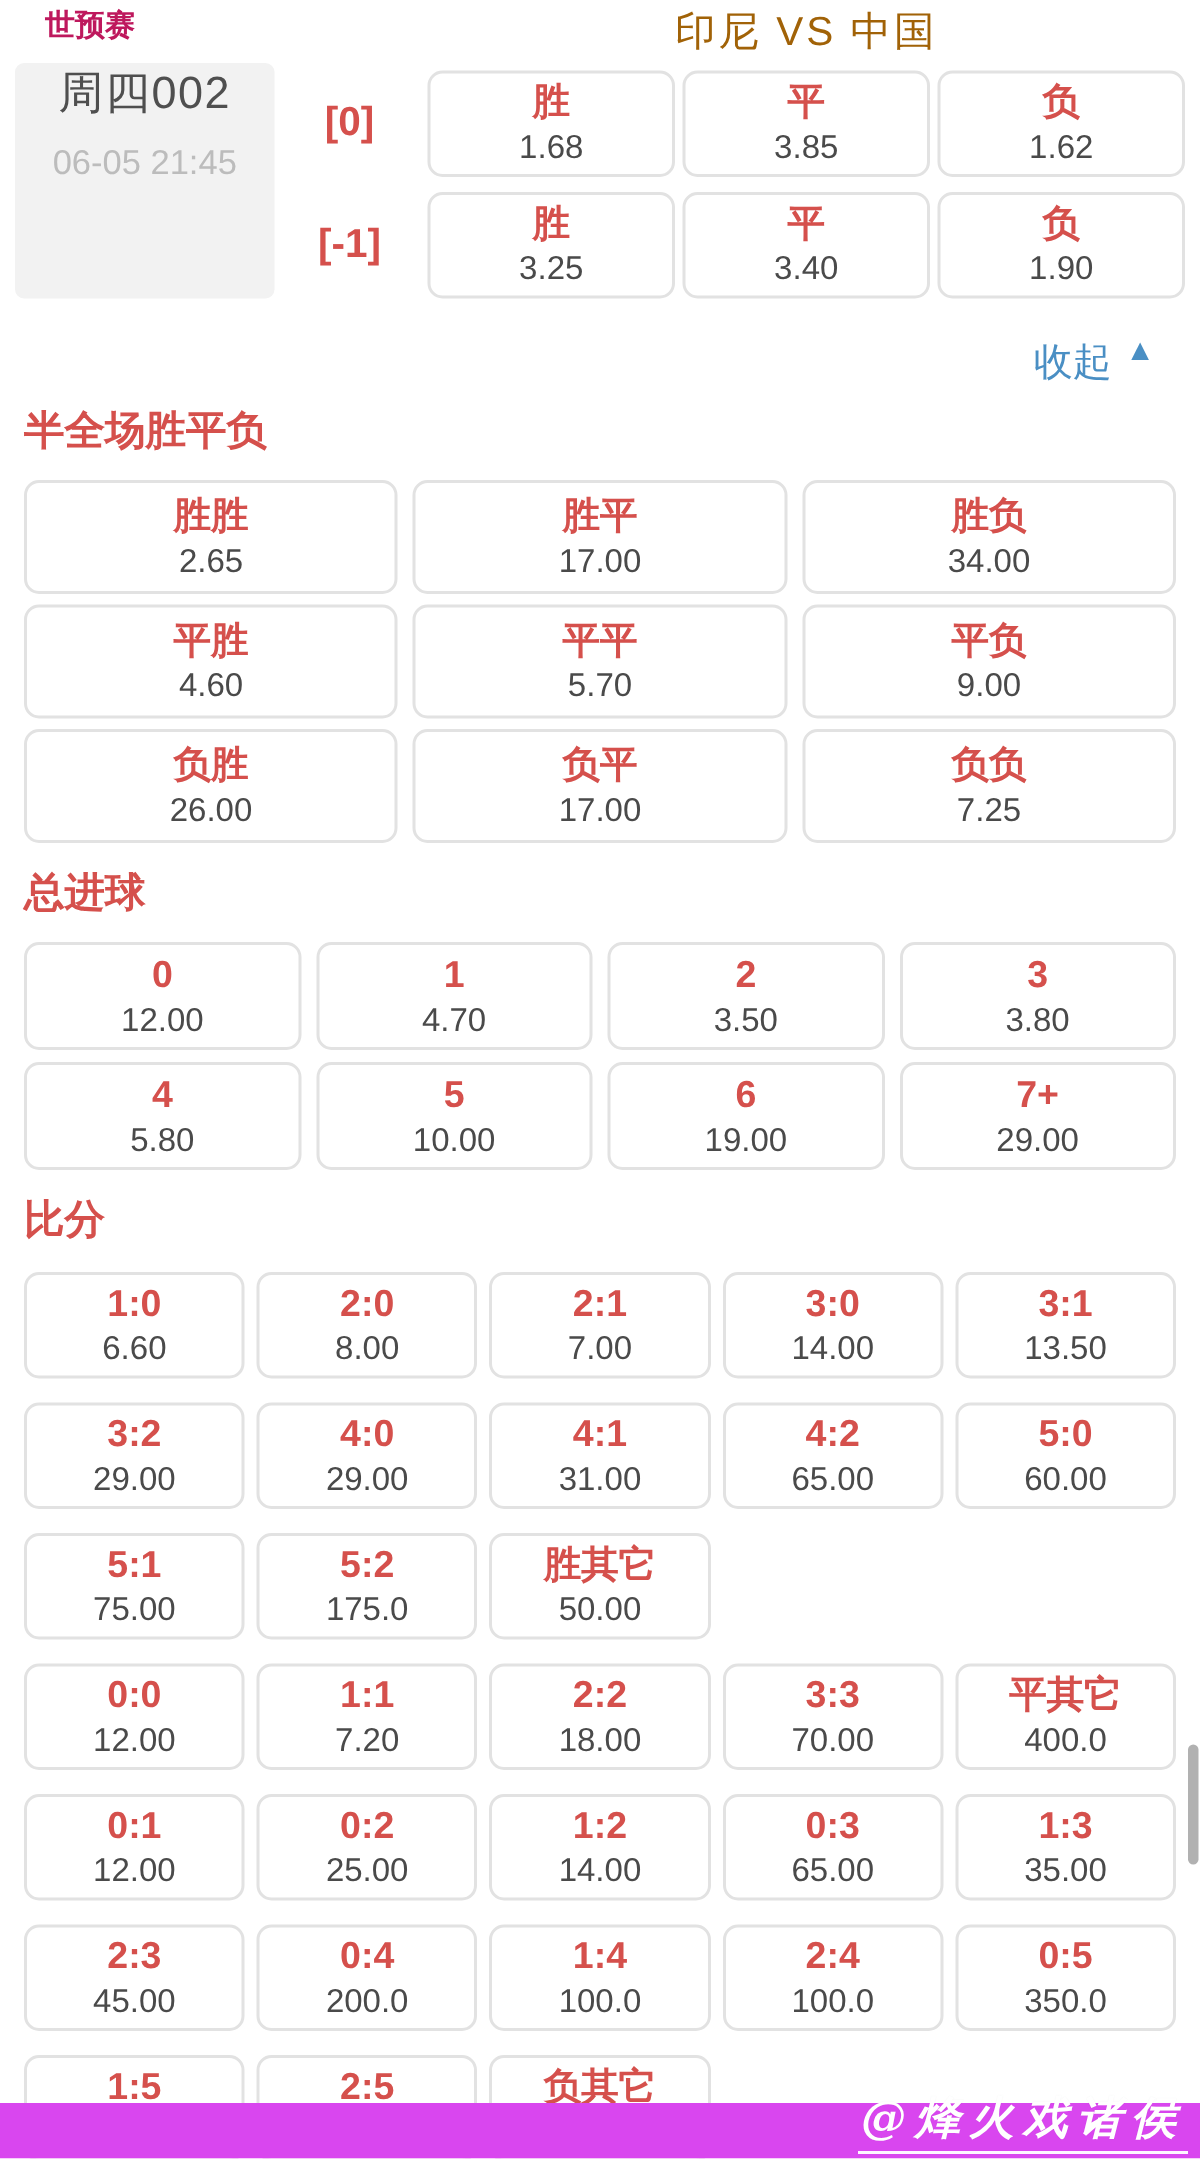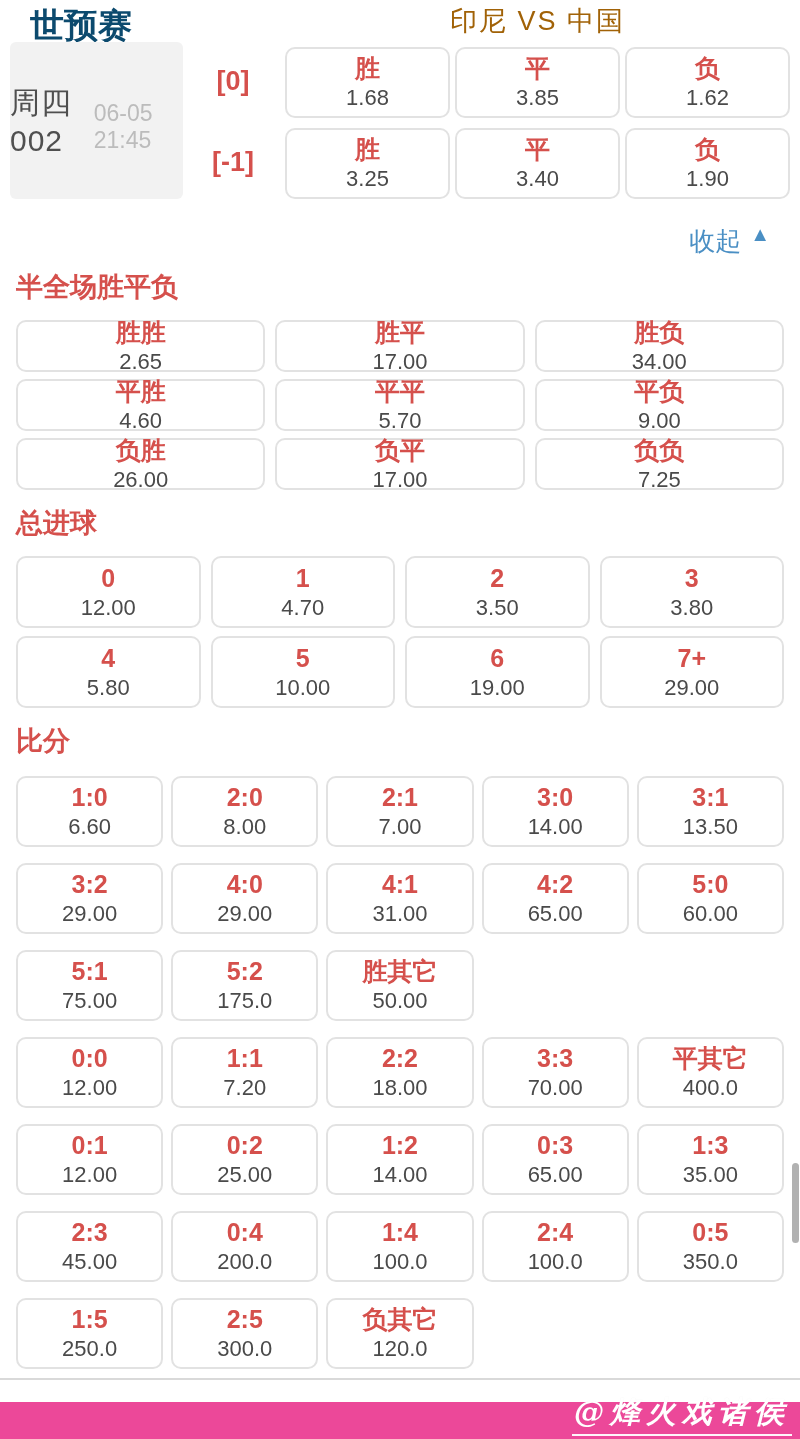--- a/index.html
+++ b/index.html
@@ -13,26 +13,26 @@
   body{
     width:800px;height:1439px;
     background:#ffffff;
     font-family:"Liberation Sans","DejaVu Sans",sans-serif;
     position:relative;
     overflow:hidden;
     color:#333;
   }
   
   .top{position:relative;height:210px;}
-  .league{position:absolute;left:30px;top:3px;font-size:34px;font-weight:bold;color:#0c4a6e;}
+  .league{position:absolute;left:30px;top:3px;font-size:20px;font-weight:bold;color:#be185d;}
   .title{position:absolute;left:285px;width:505px;top:3px;text-align:center;font-size:27px;color:#a16207;letter-spacing:2px;}
   .infobox{
     position:absolute;left:10px;top:42px;width:173px;height:157px;
     background:#f2f2f2;border-radius:6px;
-    display:flex;align-items:center;justify-content:flex-start;
+    display:flex;flex-direction:column;align-items:center;justify-content:flex-start;
   }
   .infobox .code{font-size:30px;color:#4f4f4f;letter-spacing:1px;}
   .infobox .time{font-size:23px;color:#bcbcbc;margin-top:12px;}
   .hline{position:absolute;left:198px;width:70px;text-align:center;font-size:27px;font-weight:bold;color:var(--red);}
   .hline.l0{top:66px;}
   .hline.l1{top:147px;}
   .cell{
     background:#fff;border:2px solid var(--border);border-radius:10px;
     display:flex;flex-direction:column;align-items:center;justify-content:center;
     cursor:pointer;
@@ -43,29 +43,29 @@
   .r0{top:47px;} .r1{top:128px;}
   .c0{left:285px;} .c1{left:455px;} .c2{left:625px;}
   
   .collapse-row{display:flex;justify-content:flex-end;align-items:center;padding:18px 30px 0 0;height:44px;}
   .collapse-link{display:flex;align-items:flex-start;gap:9px;color:var(--blue);font-size:26px;cursor:pointer;}
   .collapse-link .tri{font-size:20px;line-height:1;}
   
   .sec-title{margin:18px 16px 0;font-size:27px;font-weight:bold;color:var(--red);line-height:30px;}
   .sec-title.first{margin-top:18px;}
   .grid3{display:grid;grid-template-columns:repeat(3,1fr);gap:7px 10px;margin:18px 16px 0;}
-  .grid3 .cell{height:52px;}
+  .grid3 .cell{height:76px;}
   .grid4{display:grid;grid-template-columns:repeat(4,1fr);gap:8px 10px;margin:18px 16px 0;}
   .grid4 .cell{height:72px;}
   .scoregrid{margin-top:20px;}
   .srow{display:flex;gap:8px;margin:16px 16px 9px;}
   .srow .cell{flex:0 0 calc((100% - 32px)/5);height:71px;}
   
   .bottom-divider{height:2px;background:#d9d9d9;margin-top:9px;}
-  .bottom-bar{position:absolute;left:0;bottom:0;width:800px;height:37px;background:#ec4899;}
+  .bottom-bar{position:absolute;left:0;bottom:0;width:800px;height:37px;background:#d946ef;}
   .watermark{
     position:absolute;right:8px;bottom:3px;
     font-family:"DejaVu Serif","Liberation Serif",serif;font-style:italic;font-weight:bold;
     font-size:30px;color:#ffffff;letter-spacing:6px;
     border-bottom:2px solid rgba(255,255,255,.95);padding:0 2px 1px;
     text-shadow:0 0 1px rgba(0,0,0,0.05);
   }
   .scrollbar-thumb{position:absolute;right:1px;top:1163px;width:7px;height:80px;background:#b1b1b1;border-radius:4px;}
 </style>
 </head>

